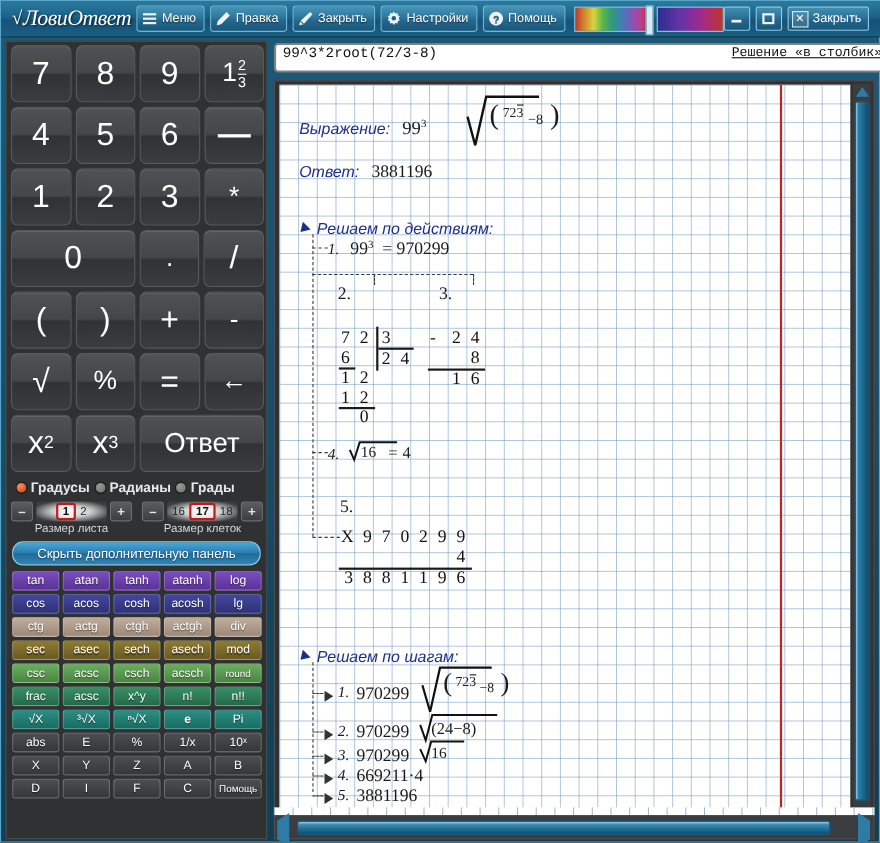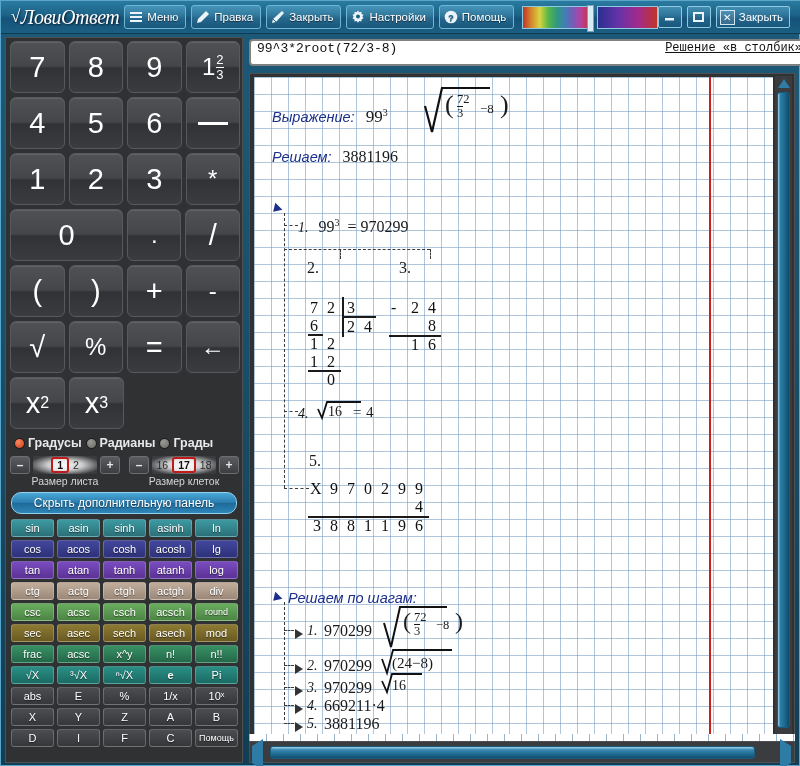--- a/index.html
+++ b/index.html
@@ -214,21 +214,21 @@
     background:#ffffff;
     background-image: linear-gradient(to right, #9bb4c8 1px, transparent 1px);
     background-size: 17px 8px;
   }
 
   
   .mathline { position:absolute; font-family:"Liberation Serif", serif; color:#1a1a1a; white-space:nowrap; }
   .hdr { color:#1b2f8a; font-style:italic; font-size:14.5px; font-family:"Liberation Sans", sans-serif; }
   .italnum { font-style:italic; font-size:14px; color:#1a1a1a; }
 
-  .fracbox { display:inline-flex; flex-direction:column; align-items:flex-start; vertical-align:middle; font-size:12.5px; line-height:1.05; }
+  .fracbox { display:inline-flex; flex-direction:row; align-items:center; vertical-align:middle; font-size:12.5px; line-height:1.05; }
   .fracbox .den { border-top:1.4px solid #1a1a1a; padding-top:0; }
 
   .watermark {
     position:absolute; left:2px; top:372px;
     color:#e8342a; font-size:24px; font-family:"Liberation Sans", sans-serif;
     font-weight:normal; white-space:nowrap;
   }
   .dashv { position:absolute; border-left:1px dashed #3a3a3a; }
   .dashh { position:absolute; border-top:1px dashed #3a3a3a; }
   .solidln { position:absolute; background:#1a1a1a; }
@@ -377,20 +377,21 @@
 
       <div class="krow">
         <div class="key w1">
             <span>x</span>
             <span class="sup">2</span>
           </div>
         <div class="key w1">
             <span>x</span>
             <span class="sup">3</span>
           </div>
+        <div class="key w2 answer">Ответ</div>
       </div>
     </div>
 
     <div id="angmodes">
       <div class="ang">
         <span class="radio on"></span>
         <span>Градусы</span>
       </div>
       <div class="ang">
         <span class="radio"></span>
@@ -425,60 +426,53 @@
           <div class="stbtn">+</div>
         </div>
         <div class="stlabel">Размер клеток</div>
       </div>
     </div>
 
     <div id="hidebtn">Скрыть дополнительную панель</div>
 
     <div id="funcgrid">
       <div class="frow">
-        <div class="fbtn" style="background:linear-gradient(180deg,#3d9aa1,#2b7078)">sin</div>
-        <div class="fbtn" style="background:linear-gradient(180deg,#3d9aa1,#2b7078)">asin</div>
-        <div class="fbtn" style="background:linear-gradient(180deg,#3d9aa1,#2b7078)">sinh</div>
-        <div class="fbtn" style="background:linear-gradient(180deg,#3d9aa1,#2b7078)">asinh</div>
-        <div class="fbtn" style="background:linear-gradient(180deg,#3d9aa1,#2b7078)">ln</div>
+        <div class="fbtn" style="background:linear-gradient(180deg,#7a4cc0,#5b3295)">tan</div>
+        <div class="fbtn" style="background:linear-gradient(180deg,#7a4cc0,#5b3295)">atan</div>
+        <div class="fbtn" style="background:linear-gradient(180deg,#7a4cc0,#5b3295)">tanh</div>
+        <div class="fbtn" style="background:linear-gradient(180deg,#7a4cc0,#5b3295)">atanh</div>
+        <div class="fbtn" style="background:linear-gradient(180deg,#7a4cc0,#5b3295)">log</div>
       </div>
       <div class="frow">
         <div class="fbtn" style="background:linear-gradient(180deg,#42479e,#2e3279)">cos</div>
         <div class="fbtn" style="background:linear-gradient(180deg,#42479e,#2e3279)">acos</div>
         <div class="fbtn" style="background:linear-gradient(180deg,#42479e,#2e3279)">cosh</div>
         <div class="fbtn" style="background:linear-gradient(180deg,#42479e,#2e3279)">acosh</div>
         <div class="fbtn" style="background:linear-gradient(180deg,#42479e,#2e3279)">lg</div>
       </div>
       <div class="frow">
-        <div class="fbtn" style="background:linear-gradient(180deg,#7a4cc0,#5b3295)">tan</div>
-        <div class="fbtn" style="background:linear-gradient(180deg,#7a4cc0,#5b3295)">atan</div>
-        <div class="fbtn" style="background:linear-gradient(180deg,#7a4cc0,#5b3295)">tanh</div>
-        <div class="fbtn" style="background:linear-gradient(180deg,#7a4cc0,#5b3295)">atanh</div>
-        <div class="fbtn" style="background:linear-gradient(180deg,#7a4cc0,#5b3295)">log</div>
-      </div>
-      <div class="frow">
         <div class="fbtn" style="background:linear-gradient(180deg,#c0ad9c,#9c8878)">ctg</div>
         <div class="fbtn" style="background:linear-gradient(180deg,#c0ad9c,#9c8878)">actg</div>
         <div class="fbtn" style="background:linear-gradient(180deg,#c0ad9c,#9c8878)">ctgh</div>
         <div class="fbtn" style="background:linear-gradient(180deg,#c0ad9c,#9c8878)">actgh</div>
         <div class="fbtn" style="background:linear-gradient(180deg,#c0ad9c,#9c8878)">div</div>
       </div>
       <div class="frow">
+        <div class="fbtn" style="background:linear-gradient(180deg,#8d7a32,#6a5a22)">sec</div>
+        <div class="fbtn" style="background:linear-gradient(180deg,#8d7a32,#6a5a22)">asec</div>
+        <div class="fbtn" style="background:linear-gradient(180deg,#8d7a32,#6a5a22)">sech</div>
+        <div class="fbtn" style="background:linear-gradient(180deg,#8d7a32,#6a5a22)">asech</div>
+        <div class="fbtn" style="background:linear-gradient(180deg,#8d7a32,#6a5a22)">mod</div>
+      </div>
+      <div class="frow">
         <div class="fbtn" style="background:linear-gradient(180deg,#6aad5f,#4c8544)">csc</div>
         <div class="fbtn" style="background:linear-gradient(180deg,#6aad5f,#4c8544)">acsc</div>
         <div class="fbtn" style="background:linear-gradient(180deg,#6aad5f,#4c8544)">csch</div>
         <div class="fbtn" style="background:linear-gradient(180deg,#6aad5f,#4c8544)">acsch</div>
         <div class="fbtn small" style="background:linear-gradient(180deg,#6aad5f,#4c8544)">round</div>
-      </div>
-      <div class="frow">
-        <div class="fbtn" style="background:linear-gradient(180deg,#8d7a32,#6a5a22)">sec</div>
-        <div class="fbtn" style="background:linear-gradient(180deg,#8d7a32,#6a5a22)">asec</div>
-        <div class="fbtn" style="background:linear-gradient(180deg,#8d7a32,#6a5a22)">sech</div>
-        <div class="fbtn" style="background:linear-gradient(180deg,#8d7a32,#6a5a22)">asech</div>
-        <div class="fbtn" style="background:linear-gradient(180deg,#8d7a32,#6a5a22)">mod</div>
       </div>
       <div class="frow">
         <div class="fbtn" style="background:linear-gradient(180deg,#389064,#24694a)">frac</div>
         <div class="fbtn" style="background:linear-gradient(180deg,#389064,#24694a)">acsc</div>
         <div class="fbtn" style="background:linear-gradient(180deg,#389064,#24694a)">x^y</div>
         <div class="fbtn" style="background:linear-gradient(180deg,#389064,#24694a)">n!</div>
         <div class="fbtn" style="background:linear-gradient(180deg,#389064,#24694a)">n!!</div>
       </div>
       <div class="frow">
         <div class="fbtn" style="background:linear-gradient(180deg,#2a8f86,#1a6b63)">√X</div>
@@ -533,26 +527,27 @@
       <div class="mathline" style="left:203px; top:16px;">
         <span class="fracbox">
             <span>72</span>
             <span class="den">3</span>
           </span>
       </div>
       <div class="mathline" style="left:226px; top:24px; font-size:13px;">−<span>8</span></div>
       <div class="mathline" style="left:246px; top:13px; font-size:26px; font-weight:300;">)</div>
 
       <div class="mathline" style="left:18px; top:71px;">
-        <span class="hdr">Решаем:</span>
+        <span class="hdr">Ответ:</span>
         <span style="font-size:16px; margin-left:7px; font-family:'Liberation Serif',serif;">3881196</span>
       </div>
 
       <div class="mathline" style="left:18px; top:123px;">
         <span class="tri-node" style="transform:rotate(-45deg)"></span>
+        <span class="hdr" style="margin-left:4px;">Решаем по действиям:</span>
       </div>
 
       <div class="dashv" style="left:30px; top:136px; height:275px;"></div>
       <div class="dashh" style="left:30px; top:148px; width:14px;"></div>
 
       <div class="mathline" style="left:44px; top:140px;">
         <span class="italnum">1.</span>
         <span style="font-size:16px; margin-left:6px;">99</span><span style="font-size:10px;vertical-align:super;">3</span>
         <span style="font-size:16px; margin-left:4px;">=</span>
         <span style="font-size:16px;">970299</span>

